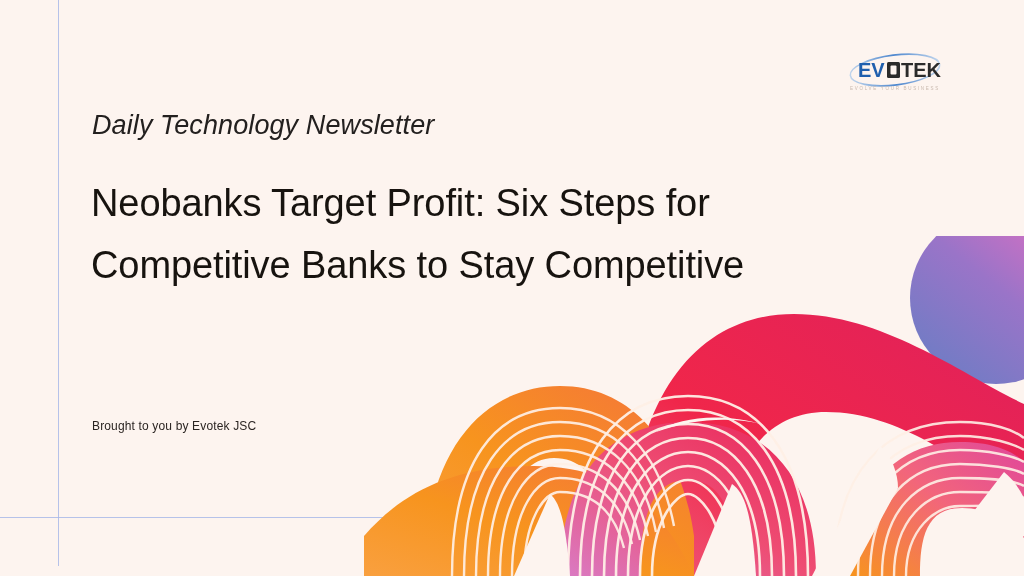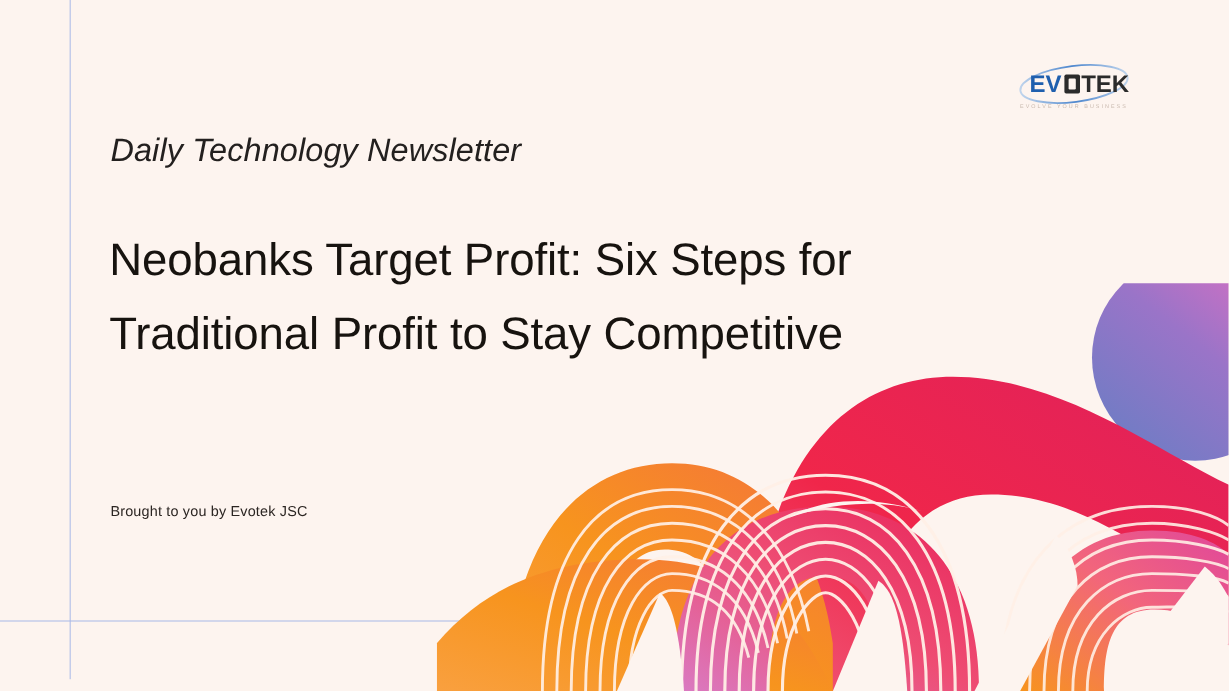--- a/index.html
+++ b/index.html
@@ -55,21 +55,21 @@
     font-size:27px;
     font-style:italic;
     font-weight:400;
     color:#23201F;
     letter-spacing:.1px;
     white-space:nowrap;
     text-align:center;
   }
   #headline {
     position:absolute;
-    left:91px; top:186px;
+    left:91px; top:172px;
     width:760px;
     font-size:38px;
     font-weight:400;
     line-height:62px;
     color:#17130F;
     letter-spacing:-.1px;
   }
   #headline .hl-line { display:block; white-space:nowrap; }
 
   #attribution {
@@ -200,18 +200,18 @@
       <text x="112" y="66" font-family="'Liberation Sans', sans-serif" font-size="40" font-weight="700" fill="#2B2B2B">TEK</text>
 
       <text x="100" y="92" text-anchor="middle" font-family="'Liberation Sans', sans-serif" font-size="9" letter-spacing="3.4" fill="#C9B9AE">EVOLVE YOUR BUSINESS</text>
     </svg>
   </div>
 
   <div id="eyebrow">Daily Technology Newsletter</div>
 
   <h1 id="headline">
     <span class="hl-line">Neobanks Target Profit: Six Steps for</span>
-    <span class="hl-line">Traditional Profit to Stay Competitive</span>
+    <span class="hl-line">Competitive Banks to Stay Competitive</span>
   </h1>
 
   <div id="attribution">Brought to you by Evotek JSC</div>
 
 </div>
 
 </body></html>

